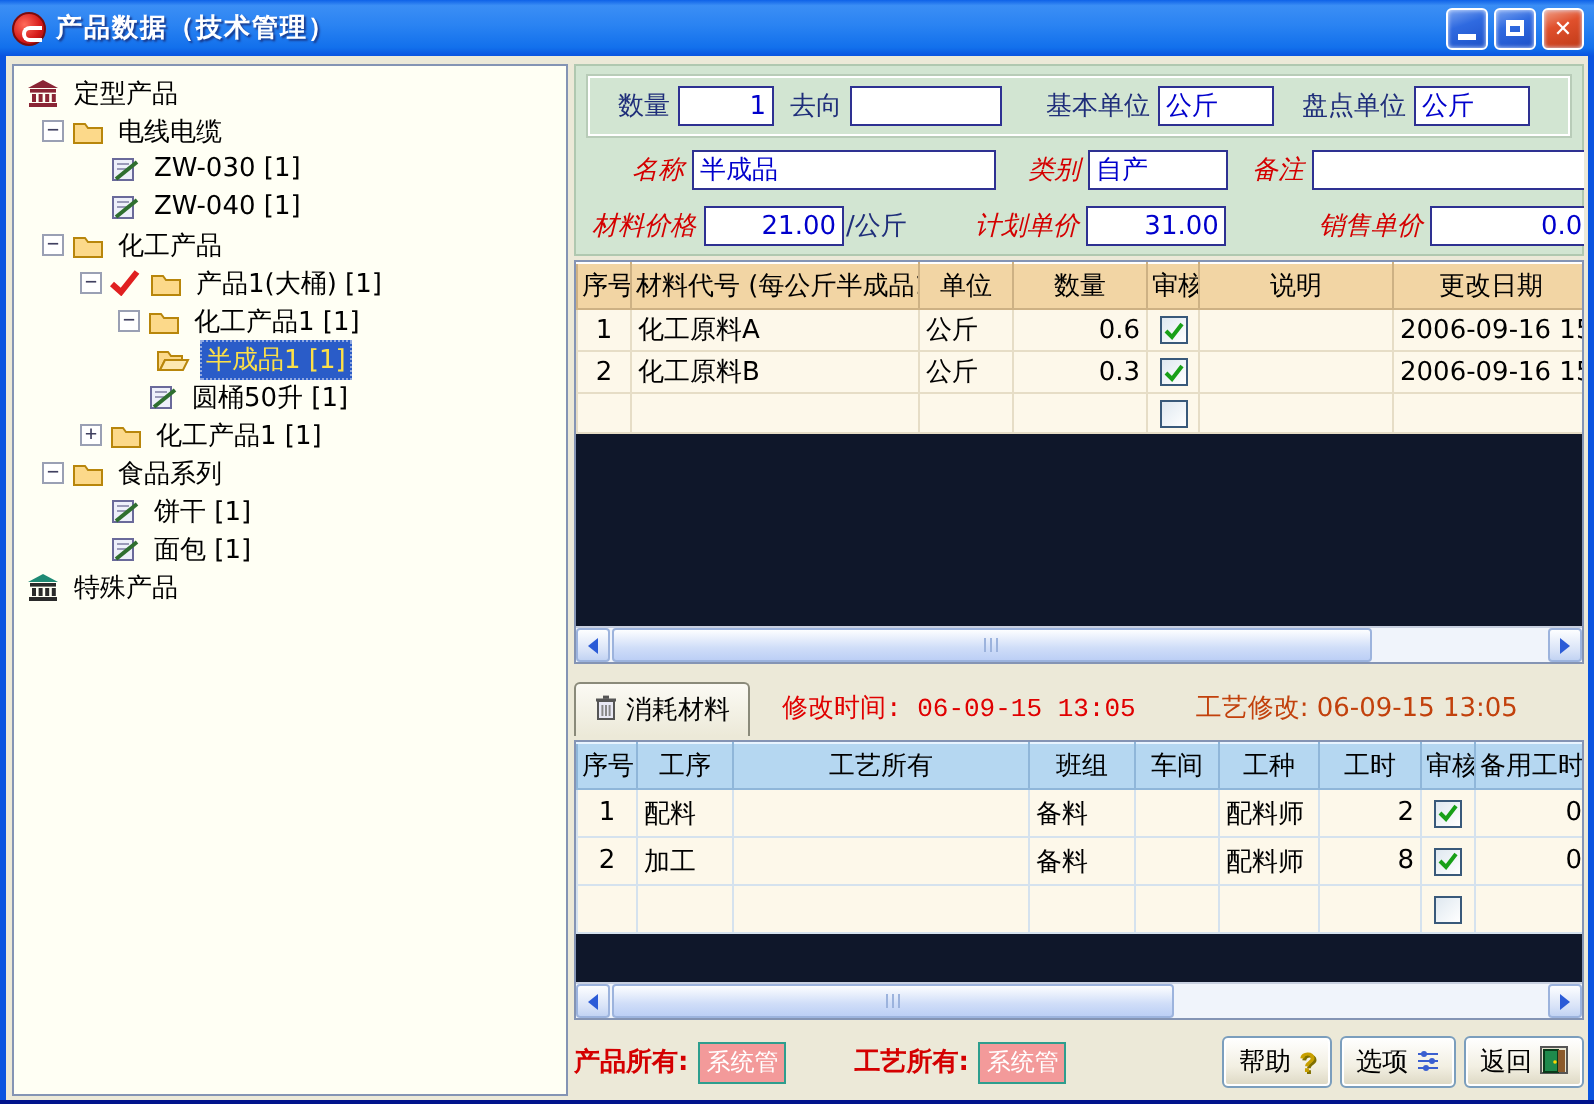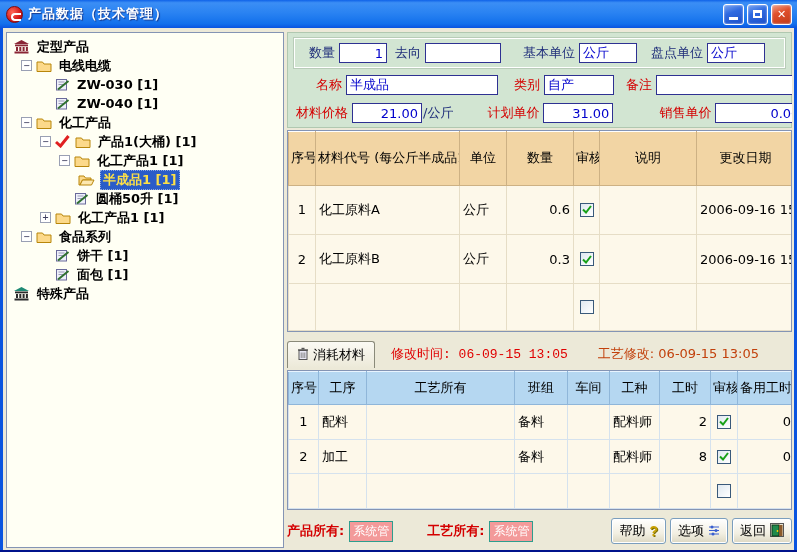--- a/index.html
+++ b/index.html
@@ -26,39 +26,39 @@
   
   .content { flex:1 1 auto; display:flex; background:#ece9d8; margin:0 3px; padding:4px 2px 4px 3px; height:520px; }
 
   
   .treepanel { width:278px; flex:0 0 auto; background:#fffff4; border:1px solid #8494b4; margin-right:3px; padding:4px 2px; overflow:hidden; }
   .tree-item { display:flex; align-items:center; height:19px; white-space:nowrap; font-size:13px; color:#000; cursor:default; }
   .tree-item .expander { width:11px; height:11px; border:1px solid #9aa0b4; background:#fff; color:#404060;
     font-size:10px; line-height:9px; text-align:center; margin-right:4px; flex:0 0 auto; font-family:"DejaVu Sans Mono",monospace; }
   .tree-item .spacer { width:15px; flex:0 0 auto; }
   .tree-item .tico { margin-right:5px; flex:0 0 auto; display:flex; }
-  .tree-item .tlabel { padding:0 2px;font-weight:bold; }
+  .tree-item .tlabel { padding:0 2px; }
   .tree-item .tlabel.selected { background:#2a5cc8; color:#fde047; border:1px dotted #90a8e0; }
   .lvl0 { padding-left:4px; } .lvl1 { padding-left:12px; } .lvl2 { padding-left:31px; } .lvl3 { padding-left:50px; } .lvl4 { padding-left:69px; }
 
   
   .rightpanel { flex:1 1 auto; display:flex; flex-direction:column; overflow:hidden; }
 
   
   .formarea { background:#d2e5d2; border:1px solid #b0c8b0; height:96px; padding:5px 6px 4px 6px; margin-bottom:2px; }
   .grouprow { border:1px solid #ffffff; outline:1px solid #b8ccb8; display:flex; align-items:center; height:30px; padding:0 6px; margin-bottom:3px; }
   .formrow { display:flex; align-items:center; height:28px; padding:0 2px; }
   .lbl { font-size:13px; color:#1f2e7a; margin:0 4px 0 8px; white-space:nowrap; }
-  .lbl.red { color:#d40000; }
+  .lbl.red { color:#d40000;font-style:italic; }
   .inp { height:20px; border:1px solid #2e3192; background:#fff; color:#0000cc; font-size:13px; padding:0 3px;
     font-family:"DejaVu Sans","Liberation Sans",sans-serif; }
   .inp.num { text-align:right; }
 
   
-  .gridbox { border:1px solid #8494b4; background:#d946ef; display:flex; flex-direction:row; overflow:hidden; }
+  .gridbox { border:1px solid #8494b4; background:#0f172a; display:flex; flex-direction:column; overflow:hidden; }
   .gridbox.materials { height:202px; }
   .gridbox.process { height:140px; margin-top:2px; }
   table.grid { border-collapse:collapse; table-layout:fixed; width:506px; font-size:13px; }
   table.grid th { font-weight:normal; text-align:center; padding:2px 2px; white-space:nowrap; overflow:hidden; }
   table.grid td { padding:1px 3px; white-space:nowrap; overflow:hidden; background:#fdf8ea; }
   .mat th { background:#f2d5a4; border:1px solid #cdb184; border-top-color:#fff; height:20px; }
   .mat td { border:1px solid #e6ddc6; height:20px; }
   .pro th { background:#b5d7f1; border:1px solid #8fb6d9; border-top-color:#e8f4ff; height:22px; }
   .pro td { border:1px solid #d5e2ee; height:24px; }
   td.c { text-align:center; } td.r { text-align:right; }

